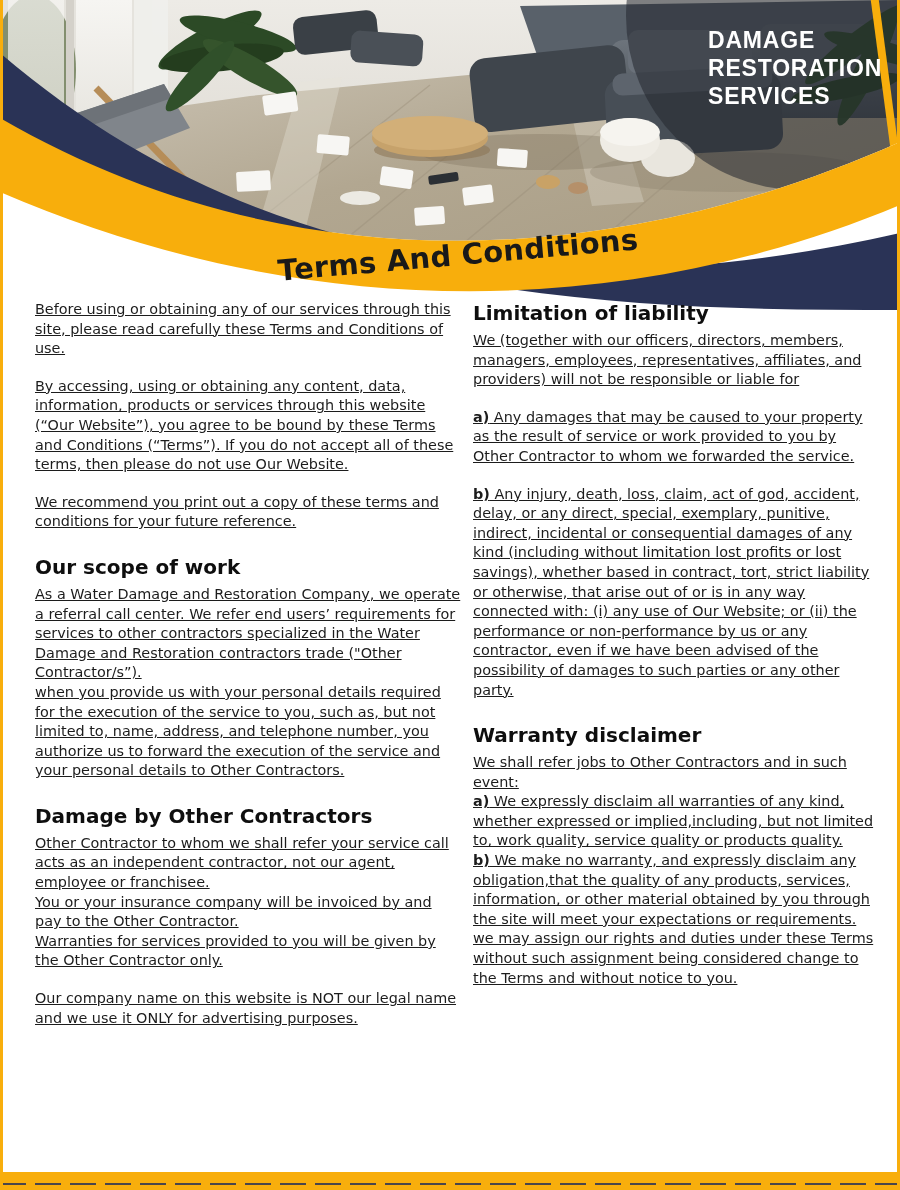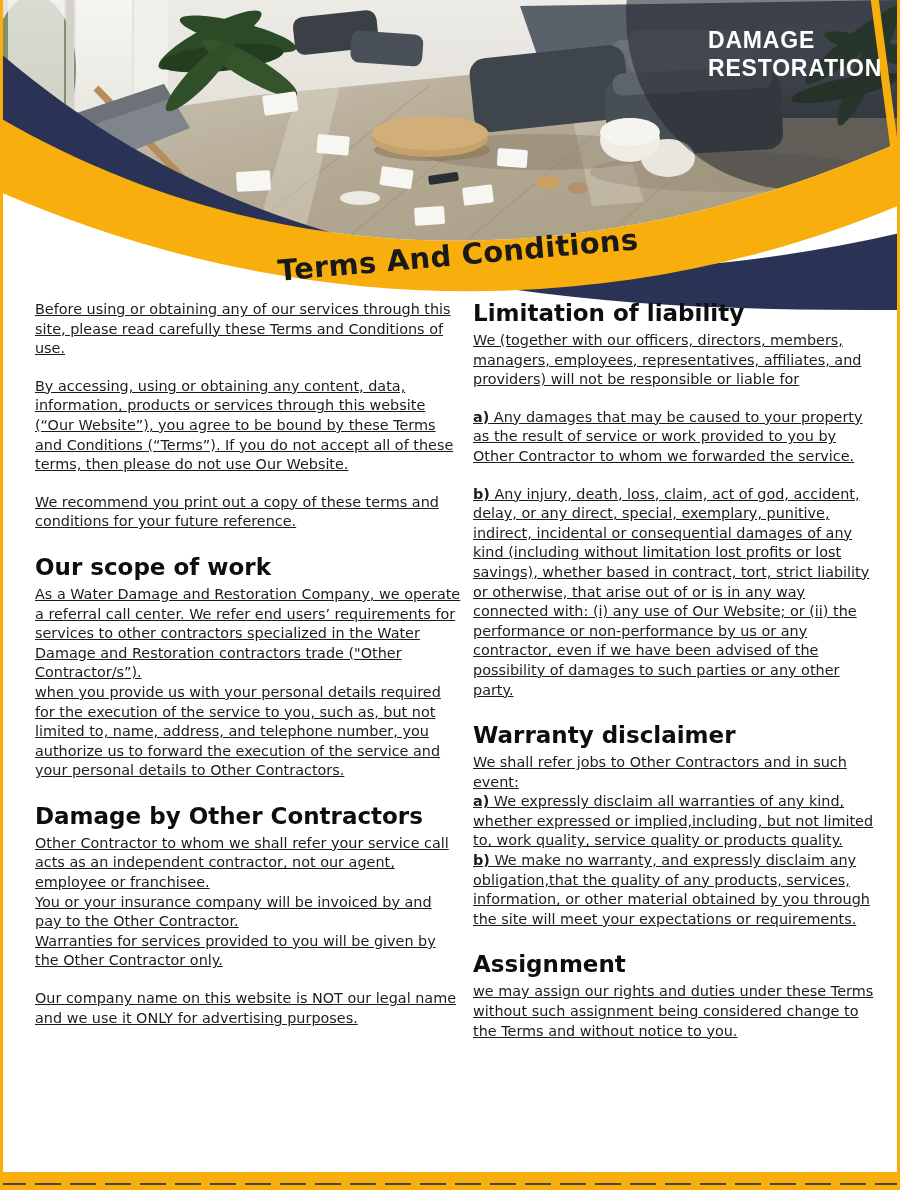--- a/index.html
+++ b/index.html
@@ -20,21 +20,21 @@
     font-family:"DejaVu Sans",sans-serif;font-weight:700;
     font-size:29px;letter-spacing:0.3px;color:#191919;white-space:nowrap;
   }
   .content{
     position:absolute;left:0;top:300px;z-index:2;width:900px;
     display:grid;grid-template-columns:426px 1fr;gap:12px;
     padding:0 22px 0 35px;box-sizing:border-box;
     color:#1c1c1c;font-size:14.4px;line-height:19.6px;
   }
   .sec-h{
-    font-size:23px;line-height:22px;font-weight:700;color:#0e0e0e;
+    font-size:20px;line-height:22px;font-weight:700;color:#0e0e0e;
     margin:24px 0 7px 0;
   }
   [data-col] .sec-h:first-child{margin-top:2px;}
   .para{margin:0;text-decoration:underline;}
   .para.gap{margin-top:18px;}
   .b{font-weight:700;}
   .edge{position:absolute;top:0;bottom:0;width:3px;background:#F8AE0C;z-index:4;}
   .edge.left{left:0;}
   .edge.right{right:0;}
   .footer-bar{
@@ -169,20 +169,21 @@
     <path d="M0,118 C280,280 600,275 900,142 L900,360 L0,360 Z" fill="#ffffff"></path>
 
     <path d="M0,53 C300,310 650,290 900,233 L900,310 C650,310 350,308 0,122 Z" fill="#2A3356"></path>
 
     <path d="M0,118 C280,280 600,275 900,142 L900,205 C620,322 300,322 0,192 Z" fill="#F8AE0C"></path>
   </svg>
 
   <div class="logo">
     <div>DAMAGE</div>
     <div>RESTORATION</div>
+    <div>SERVICES</div>
   </div>
 
   <div class="banner-title">Terms And Conditions</div>
 
   <div class="content">
     <div data-col="left">
         <p class="para"><span>Before using or obtaining any of our services through this site, please read carefully these Terms and Conditions of use.</span></p>
         <p class="para gap"><span>By accessing, using or obtaining any content, data, information, products or services through this website (“Our Website”), you agree to be bound by these Terms and Conditions (“Terms”). If you do not accept all of these terms, then please do not use Our Website.</span></p>
         <p class="para gap"><span>We recommend you print out a copy of these terms and conditions for your future reference.</span></p>
         <h2 class="sec-h">Our scope of work</h2>
@@ -196,21 +197,20 @@
       </div>
     <div data-col="right">
         <h2 class="sec-h">Limitation of liability</h2>
         <p class="para"><span>We (together with our officers, directors, members, managers, employees, representatives, affiliates, and providers) will not be responsible or liable for</span></p>
         <p class="para gap"><span class="b">a)</span><span> Any damages that may be caused to your property as the result of service or work provided to you by Other Contractor to whom we forwarded the service.</span></p>
         <p class="para gap"><span class="b">b)</span><span> Any injury, death, loss, claim, act of god, accident, delay, or any direct, special, exemplary, punitive, indirect, incidental or consequential damages of any kind (including without limitation lost profits or lost savings), whether based in contract, tort, strict liability or otherwise, that arise out of or is in any way connected with: (i) any use of Our Website; or (ii) the performance or non-performance by us or any contractor, even if we have been advised of the possibility of damages to such parties or any other party.</span></p>
         <h2 class="sec-h">Warranty disclaimer</h2>
         <p class="para"><span>We shall refer jobs to Other Contractors and in such event:</span></p>
         <p class="para"><span class="b">a)</span><span> We expressly disclaim all warranties of any kind, whether expressed or implied,including, but not limited to, work quality, service quality or products quality.</span></p>
         <p class="para"><span class="b">b)</span><span> We make no warranty, and expressly disclaim any obligation,that the quality of any products, services, information, or other material obtained by you through the site will meet your expectations or requirements.</span></p>
-        <h2 class="sec-h">Assignment</h2>
         <p class="para"><span>we may assign our rights and duties under these Terms without such assignment being considered change to the Terms and without notice to you.</span></p>
       </div>
   </div>
 
   <div class="edge left"></div>
   <div class="edge right"></div>
   <div class="footer-bar">
     <div class="dash"></div>
   </div>
 

